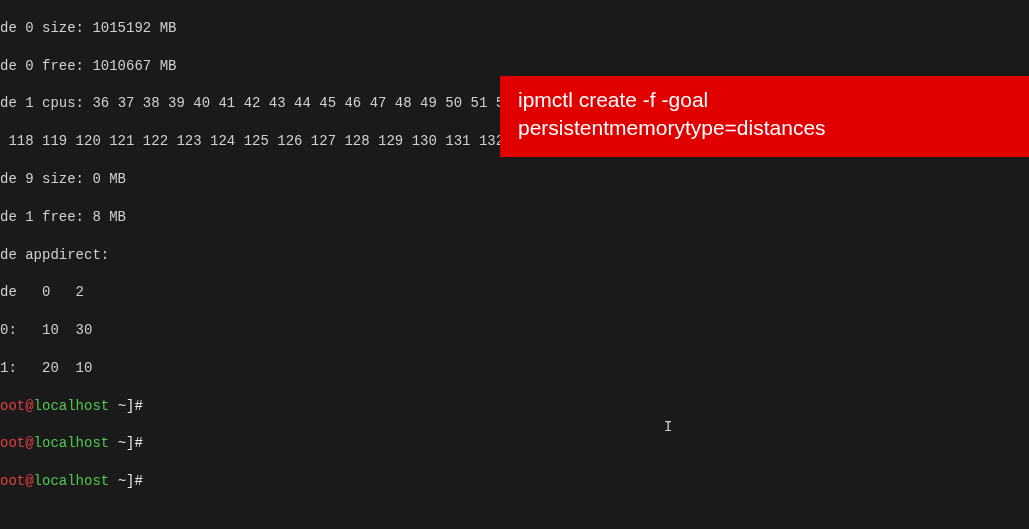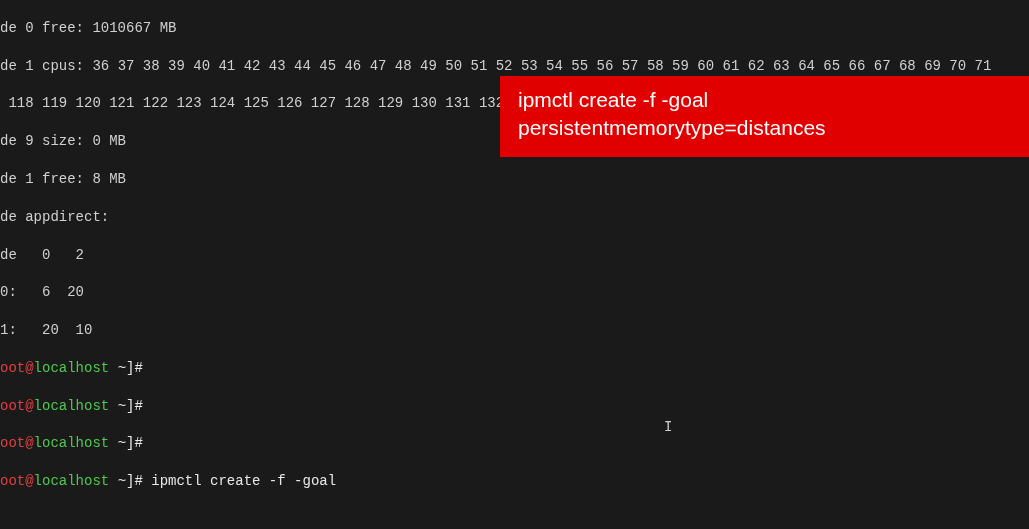--- a/index.html
+++ b/index.html
@@ -39,33 +39,33 @@
   .cursor {
     position: absolute;
     color: #d0d0d0;
     font-family: 'Courier New', monospace;
   }
 </style>
 </head>
 <body>
 
 <div class="terminal">
+<div class="line">de 0 size: 1015192 MB</div>
 <div class="line">de 0 free: 1010667 MB</div>
 <div class="line"><span>de 1 cpus: </span><span>36 37 38 39 40 41 42 43 44 45 46 47 48 49 50 51 52 53 54 55 56 57 58 59 60 61 62 63 64 65 66 67 68 69 70 71</span></div>
 <div class="line"> 118 119 120 121 122 123 124 125 126 127 128 129 130 131 132 133 134 135 136 137 138 139 140 141 142 143</div>
 <div class="line">de 9 size: 0 MB</div>
 <div class="line">de 1 free: 8 MB</div>
 <div class="line">de appdirect:</div>
 <div class="line">de   0   2</div>
-<div class="line">0:   6  20</div>
+<div class="line">0:   10  30</div>
 <div class="line">1:   20  10</div>
 <div class="line"><span class="red">oot@</span><span class="green">localhost</span><span class="white"> ~]# </span></div>
 <div class="line"><span class="red">oot@</span><span class="green">localhost</span><span class="white"> ~]# </span></div>
 <div class="line"><span class="red">oot@</span><span class="green">localhost</span><span class="white"> ~]# </span></div>
-<div class="line"><span class="red">oot@</span><span class="green">localhost</span><span class="white"> ~]# </span><span class="white">ipmctl create -f -goal</span></div>
 
 
 
 
 
 
 
 
 
 

